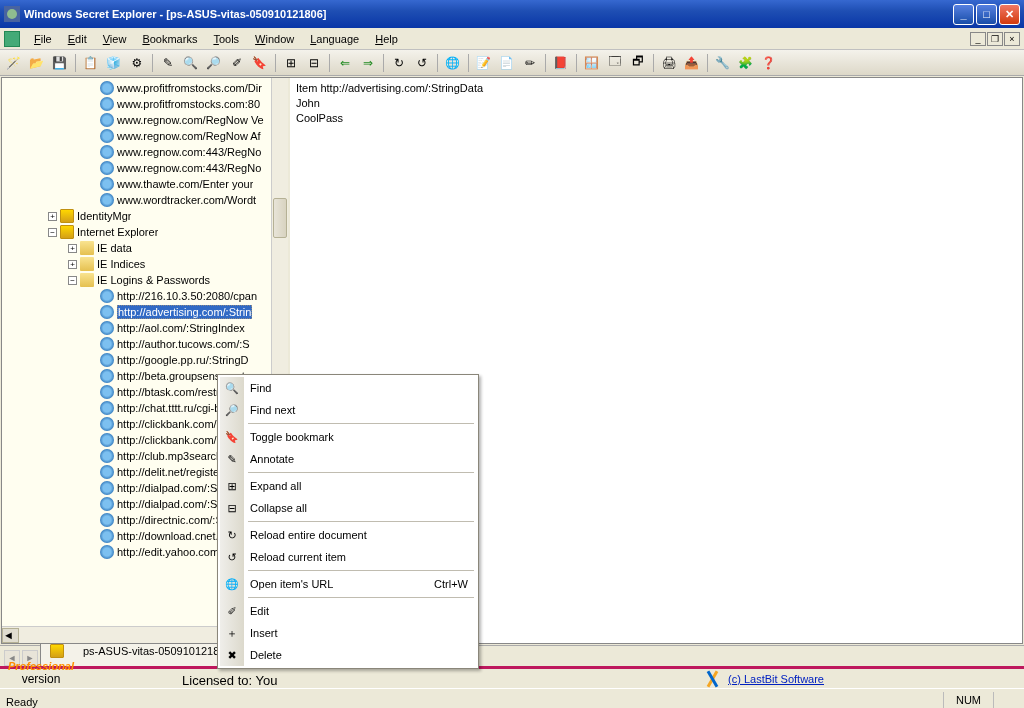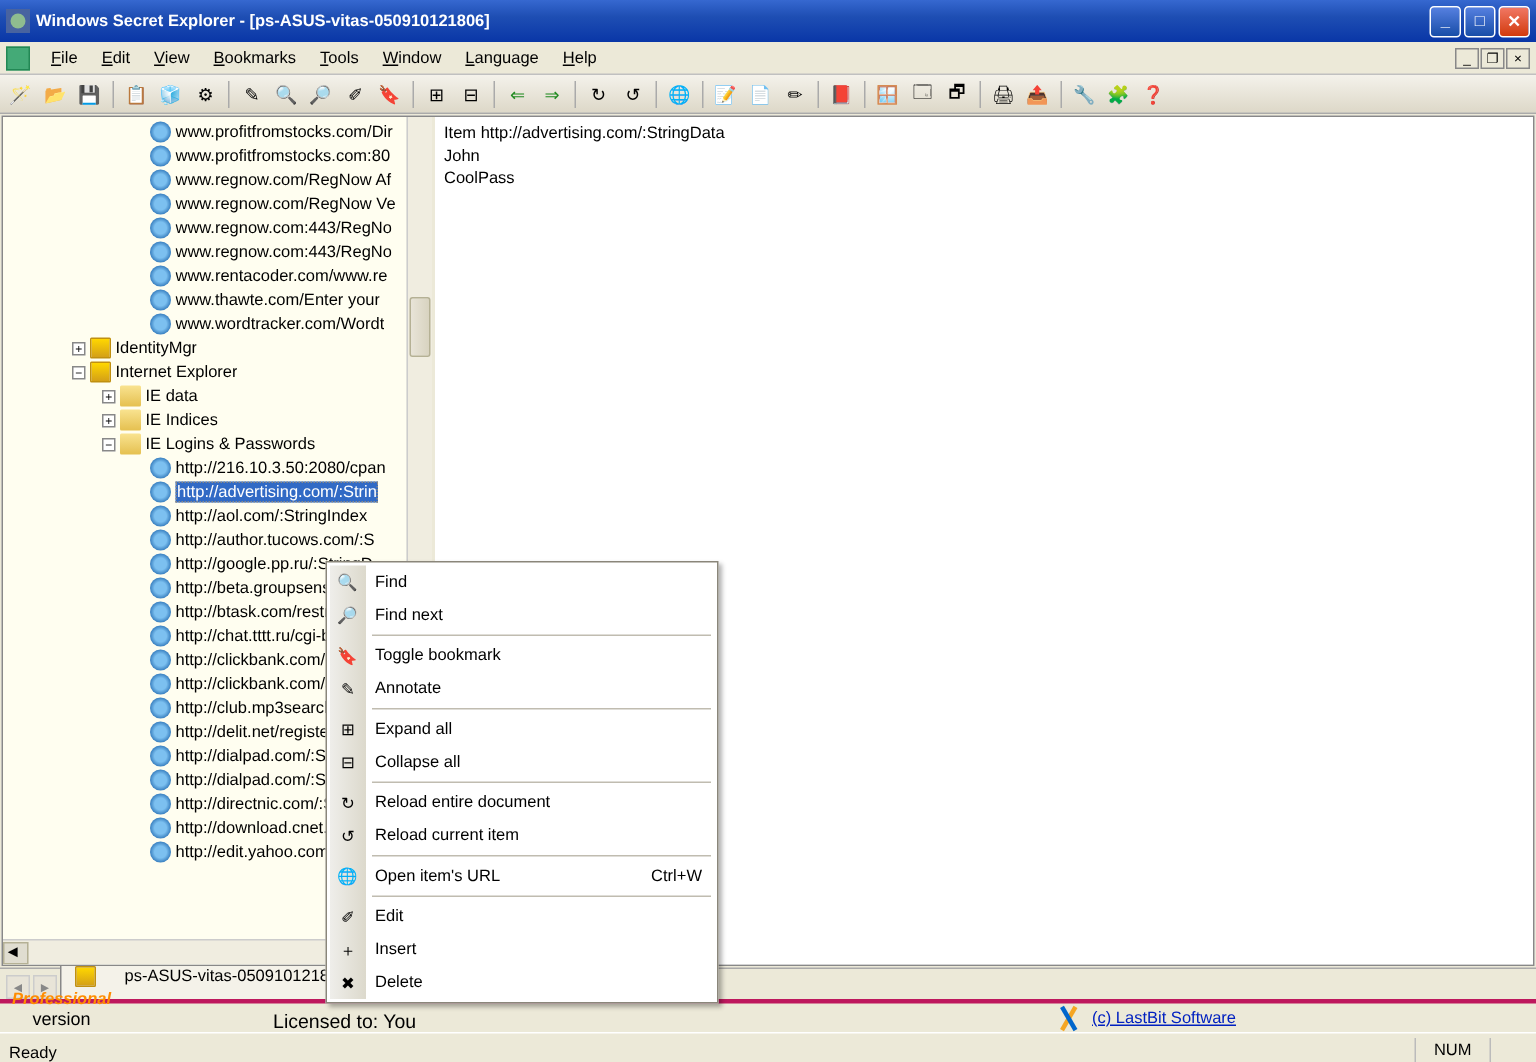--- a/index.html
+++ b/index.html
@@ -162,41 +162,36 @@
             <span class="tree-label">www.profitfromstocks.com/Dir</span>
           </div>
           <div class="tree-item">
             <span class="tree-indent" style="width:98px"></span>
             <span class="tree-icon ico-world"></span>
             <span class="tree-label">www.profitfromstocks.com:80</span>
           </div>
           <div class="tree-item">
             <span class="tree-indent" style="width:98px"></span>
             <span class="tree-icon ico-world"></span>
+            <span class="tree-label">www.regnow.com/RegNow Ve</span>
+          </div>
+          <div class="tree-item">
+            <span class="tree-indent" style="width:98px"></span>
+            <span class="tree-icon ico-world"></span>
             <span class="tree-label">www.regnow.com/RegNow Af</span>
           </div>
           <div class="tree-item">
             <span class="tree-indent" style="width:98px"></span>
             <span class="tree-icon ico-world"></span>
-            <span class="tree-label">www.regnow.com/RegNow Ve</span>
-          </div>
-          <div class="tree-item">
-            <span class="tree-indent" style="width:98px"></span>
-            <span class="tree-icon ico-world"></span>
             <span class="tree-label">www.regnow.com:443/RegNo</span>
           </div>
           <div class="tree-item">
             <span class="tree-indent" style="width:98px"></span>
             <span class="tree-icon ico-world"></span>
             <span class="tree-label">www.regnow.com:443/RegNo</span>
-          </div>
-          <div class="tree-item">
-            <span class="tree-indent" style="width:98px"></span>
-            <span class="tree-icon ico-world"></span>
-            <span class="tree-label">www.rentacoder.com/www.re</span>
           </div>
           <div class="tree-item">
             <span class="tree-indent" style="width:98px"></span>
             <span class="tree-icon ico-world"></span>
             <span class="tree-label">www.thawte.com/Enter your</span>
           </div>
           <div class="tree-item">
             <span class="tree-indent" style="width:98px"></span>
             <span class="tree-icon ico-world"></span>
             <span class="tree-label">www.wordtracker.com/Wordt</span>

